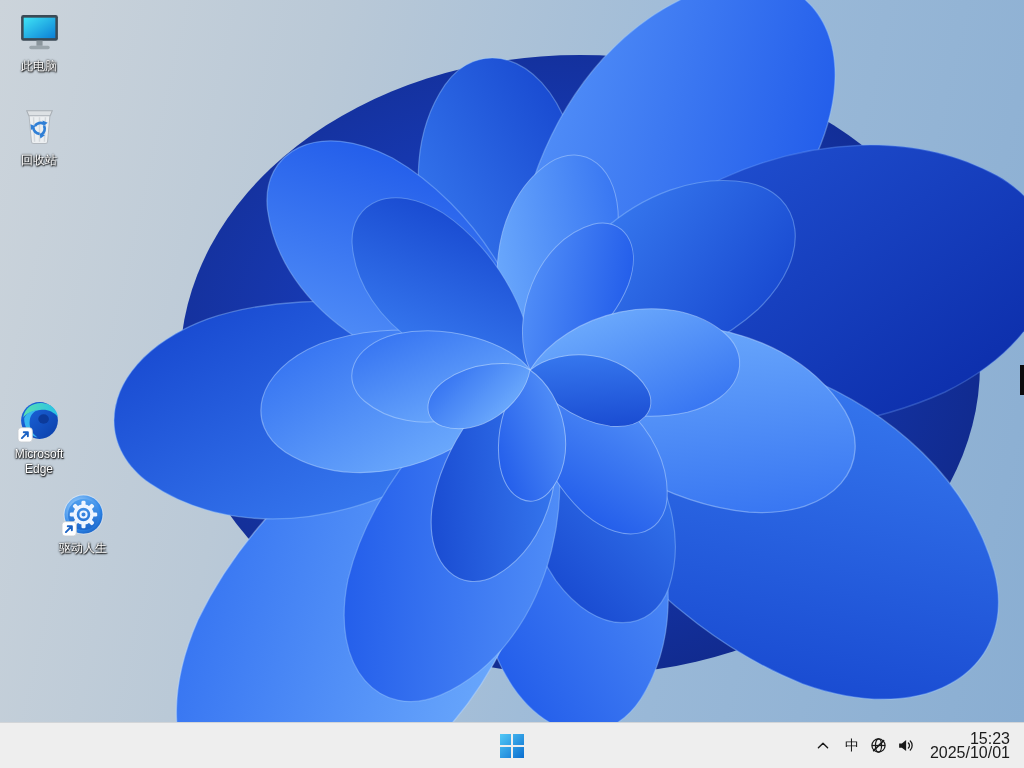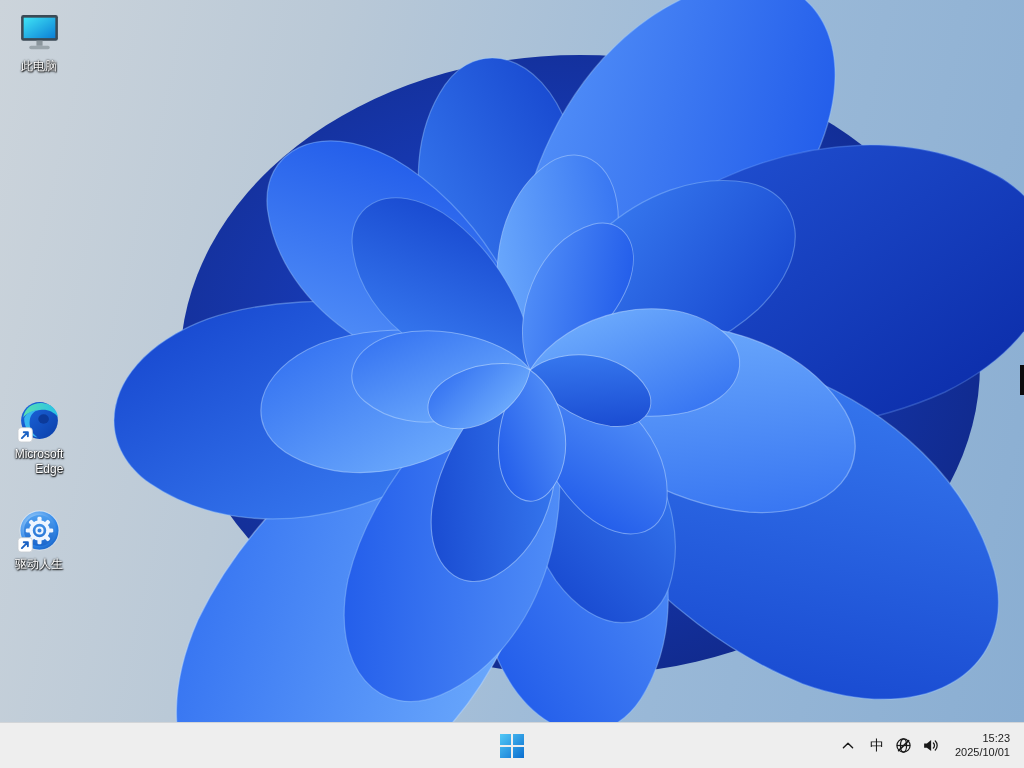--- a/index.html
+++ b/index.html
@@ -15,21 +15,21 @@
   }
   .bloom{position:absolute;left:0;top:0;width:1024px;height:722px;display:block;}
   
   .dicon{
     position:absolute;left:1px;width:76px;
     display:flex;flex-direction:column;align-items:center;
     cursor:default;
   }
   .dicon .art{width:45px;height:45px;display:block;}
   .dicon .lbl{
-    margin-top:4px;font-size:12px;line-height:15px;color:#ffffff;text-align:right;
+    margin-top:4px;font-size:12px;line-height:15px;color:#ffffff;text-align:center;
     white-space:pre-line;
     text-shadow:0 0 2px rgba(0,0,0,.9),0 1px 2px rgba(0,0,0,.85),1px 1px 1px rgba(0,0,0,.6);
   }
   
   .taskbar{
     position:absolute;left:0;right:0;bottom:0;height:46px;
     background:#eeeeee;border-top:1px solid #d2d5d8;box-sizing:border-box;
   }
   .start-btn{
     position:absolute;left:50%;top:50%;transform:translate(-50%,-50%);
@@ -42,21 +42,21 @@
   }
   .tray-btn{
     height:40px;display:flex;align-items:center;justify-content:center;
     border-radius:4px;color:#1a1a1a;
   }
   .tray-chevron{width:30px;}
   .tray-ime{width:28px;font-size:14px;font-weight:400;color:#111;}
   .tray-net{width:26px;}
   .tray-vol{width:28px;}
   .clock{
-    margin-left:8px;text-align:right;font-size:11px;line-height:13.5px;color:#1b1b1b;
+    margin-left:8px;text-align:right;font-size:16px;line-height:13.5px;color:#1b1b1b;
     padding:4px 2px;border-radius:4px;
   }
   
   .edge-marker{position:absolute;right:0;top:365px;width:4px;height:30px;background:#0c0c0e;}
 </style>
 </head>
 <body>
 
 <div class="desktop">
 
@@ -124,20 +124,42 @@
         </linearGradient>
       </defs>
       <rect x="4" y="5" width="36" height="25" rx="2.2" fill="#3b4a55"></rect>
       <rect x="6.5" y="7.5" width="31" height="20" fill="url(#scr)"></rect>
       <rect x="19" y="30" width="6" height="5" fill="#8a959c"></rect>
       <rect x="12" y="35" width="20" height="3.4" rx="1.7" fill="#9aa5ac"></rect>
     </svg>
     <div class="lbl">此电脑</div>
   </div>
 
+  <div class="dicon" style="top:104px;">
+    <svg class="art" viewBox="0 0 44 44">
+      <path d="M9.5 6.5 h25 l-2 5 h-21 z" fill="#dde1e4" stroke="#a8aeb4" stroke-width="1"></path>
+      <path d="M11.8 11.5 h20.4 l-2.3 25.2 a2.2 2.2 0 0 1 -2.2 2 h-11.4 a2.2 2.2 0 0 1 -2.2 -2 z" fill="#eceff1" stroke="#b3b9bf" stroke-width="1"></path>
+      <path d="M16.2 13 l1 24 M22 13 v24 M27.8 13 l-1 24" stroke="#d3d8dc" stroke-width="1.4" fill="none"></path>
+      <g transform="translate(22,24)" fill="#2f7fd6" stroke="none">
+        <g>
+            <path d="M-4.5 -2.5 A 6.5 6.5 0 0 1 4.2 -4.6" fill="none" stroke="#2f7fd6" stroke-width="2.6"></path>
+            <path d="M3 -7.8 l5 2.2 -4.2 3.4 z"></path>
+          </g>
+        <g transform="rotate(120)">
+            <path d="M-4.5 -2.5 A 6.5 6.5 0 0 1 4.2 -4.6" fill="none" stroke="#2f7fd6" stroke-width="2.6"></path>
+            <path d="M3 -7.8 l5 2.2 -4.2 3.4 z"></path>
+          </g>
+        <g transform="rotate(240)">
+            <path d="M-4.5 -2.5 A 6.5 6.5 0 0 1 4.2 -4.6" fill="none" stroke="#2f7fd6" stroke-width="2.6"></path>
+            <path d="M3 -7.8 l5 2.2 -4.2 3.4 z"></path>
+          </g>
+      </g>
+    </svg>
+    <div class="lbl">回收站</div>
+  </div>
 
 
 
   <div class="dicon" style="top:398px;">
     <svg class="art" viewBox="0 0 44 44">
       <defs>
         <linearGradient id="egBlue" x1="0" y1="0" x2="1" y2="1">
           <stop offset="0" stop-color="#1e6ae1"></stop>
             <stop offset="1" stop-color="#0b3ea8"></stop>
         </linearGradient>
@@ -152,21 +174,21 @@
       <ellipse cx="26" cy="20.5" rx="5.2" ry="4.6" fill="#0c3a9a"></ellipse>
       <g>
         <rect x="1" y="29" width="14" height="14" rx="3" fill="#ffffff" stroke="#c6cbd1" stroke-width="0.8"></rect>
         <path d="M4.8 39.2 L10.6 33.4 M10.6 33.4 h-4 M10.6 33.4 v4" stroke="#1b62c4" stroke-width="1.9" fill="none" stroke-linecap="round" stroke-linejoin="round"></path>
       </g>
     </svg>
     <div class="lbl">Microsoft
 Edge</div>
   </div>
 
-  <div class="dicon" style="top:508px;">
+  <div class="dicon" style="top:492px;margin-left:44px;">
     <svg class="art" viewBox="0 0 44 44">
       <defs>
         <radialGradient id="dlOuter" cx="0.4" cy="0.35" r="0.75">
           <stop offset="0" stop-color="#bfe4ff"></stop>
             <stop offset="0.7" stop-color="#2e86e8"></stop>
             <stop offset="1" stop-color="#1256b8"></stop>
         </radialGradient>
         <linearGradient id="dlInner" x1="0" y1="0" x2="0" y2="1">
           <stop offset="0" stop-color="#4fa0f0"></stop>
             <stop offset="1" stop-color="#1b66cc"></stop>

